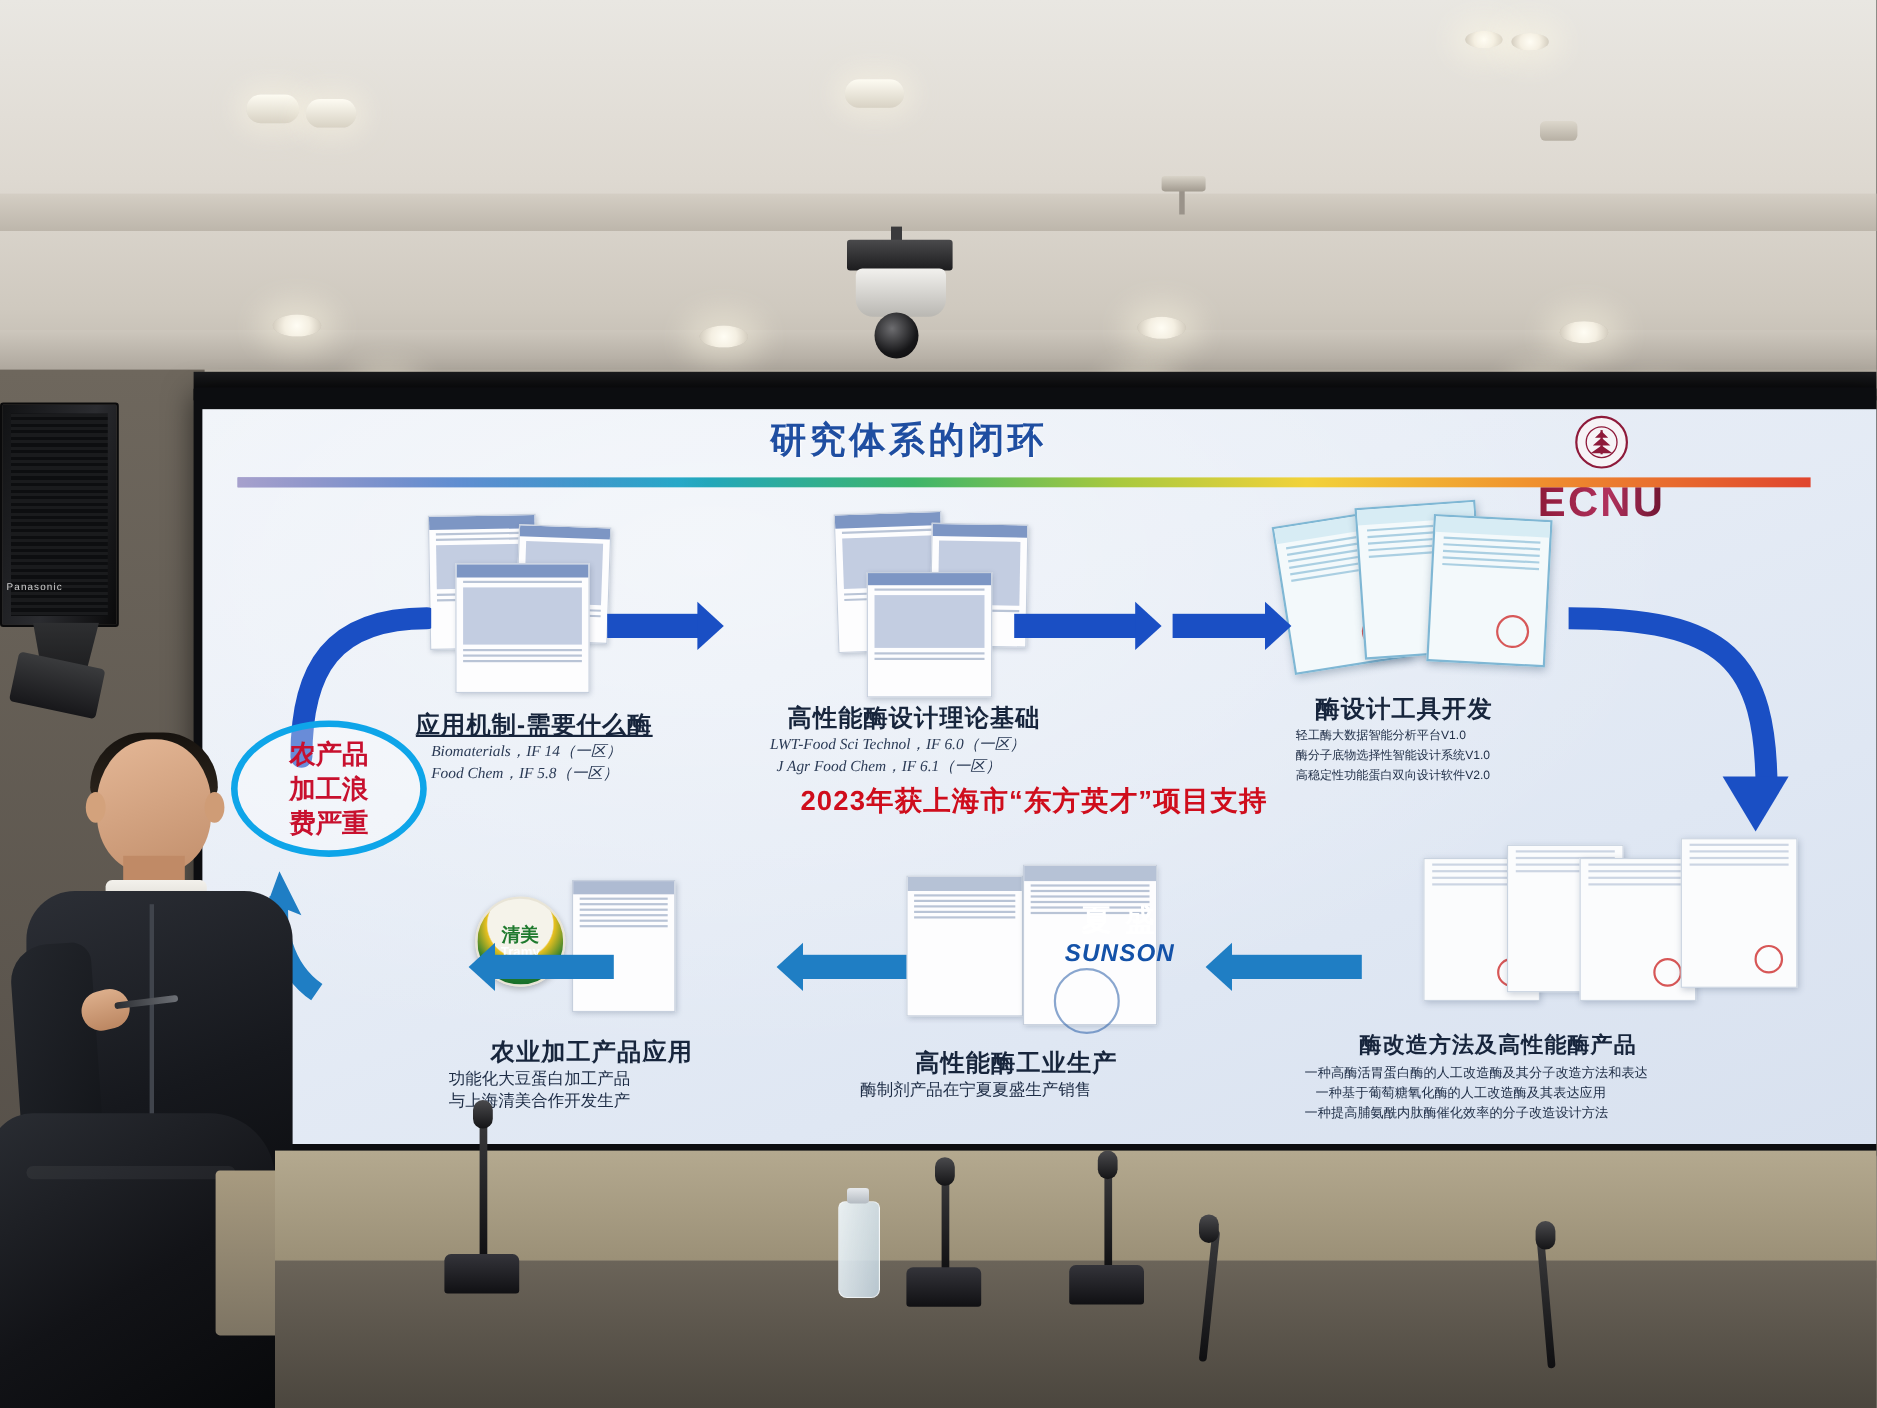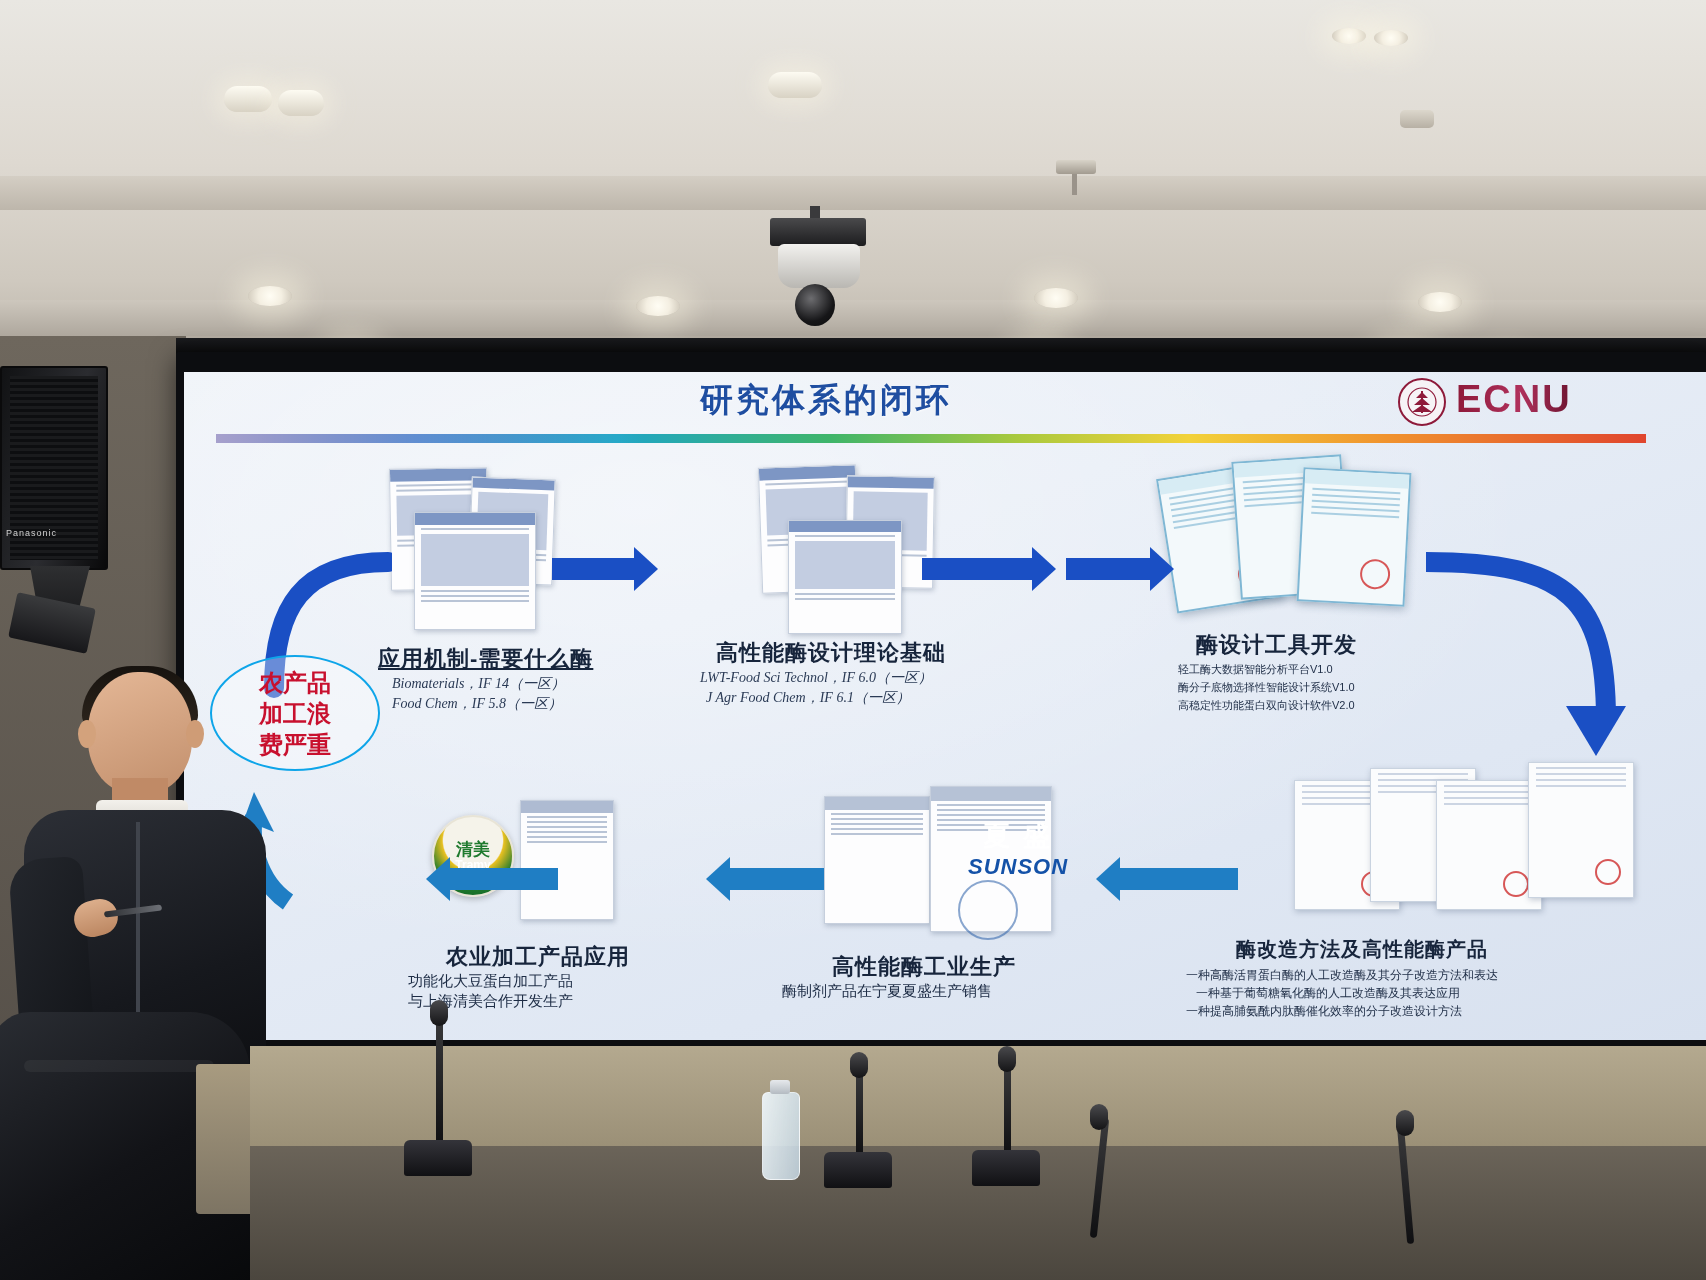--- a/index.html
+++ b/index.html
@@ -63,21 +63,21 @@
   .screen{position:absolute;left:184px;top:372px;width:1522px;height:668px;
       background:linear-gradient(160deg,#eef2f8 0%,#e7edf6 35%,#dfe7f3 70%,#d8e1ef 100%);
       overflow:hidden;}
   .screen-glow{position:absolute;inset:0;pointer-events:none;
       background:radial-gradient(ellipse at 30% 20%,rgba(255,255,255,.45),rgba(255,255,255,0) 60%);}
 
   
   .slide-title{position:absolute;left:700px;top:378px;font-size:33px;font-weight:bold;
       color:#1f4ea1;letter-spacing:3px;text-shadow:1px 1px 2px rgba(255,255,255,.8);}
 
-  .ecnu{position:absolute;left:1398px;top:378px;display:flex;gap:10px;}
+  .ecnu{position:absolute;left:1398px;top:378px;display:flex;align-items:center;gap:10px;flex-direction:column;}
   .ecnu-seal{width:44px;height:44px;border-radius:50%;border:2px solid #8e1a3a;
       display:flex;align-items:center;justify-content:center;background:#f6f3f6;}
   .ecnu-seal svg{display:block;}
   .ecnu-text{font-size:38px;font-weight:bold;letter-spacing:2px;
       background:linear-gradient(90deg,#8e1a3a,#b0315c 55%,#6d1430);
       -webkit-background-clip:text;background-clip:text;color:transparent;}
 
   
   .rainbow{position:absolute;left:216px;top:434px;width:1430px;height:9px;
       background:linear-gradient(90deg,#3a2d8f 0%,#1e5fbe 14%,#1fa5c6 28%,#3fb56a 43%,
@@ -122,21 +122,21 @@
   .node-sub{position:absolute;font-size:14px;color:#2a3a55;white-space:nowrap;
       font-family:"Liberation Serif","DejaVu Serif",serif;font-style:italic;line-height:20px;}
   .node-sub2{position:absolute;font-size:11px;color:#1d2c45;white-space:nowrap;line-height:18px;}
 
   
   .red-block{position:absolute;left:620px;top:710px;text-align:center;width:640px;
       color:#cf0d1c;font-size:25px;font-weight:bold;line-height:36px;letter-spacing:1px;}
 
   
   .oval{position:absolute;left:210px;top:655px;width:166px;height:112px;border-radius:50%;
-      border:2px solid #0ea5e9;background:rgba(255,255,255,.35);
+      border:6px solid #0ea5e9;background:rgba(255,255,255,.35);
       display:flex;align-items:center;justify-content:center;}
   .oval span{color:#c8102e;font-size:24px;font-weight:bold;line-height:31px;text-align:center;}
 
   
   .tramy{position:absolute;left:432px;top:815px;width:78px;height:78px;border-radius:50%;
      background:radial-gradient(circle at 50% 30%,#f5f3ea 0 44%,#e8c020 46%,#1f7a2e 70%,#0d5c22 100%);
      border:2px solid #e8e4d6;box-shadow:0 2px 6px rgba(0,0,0,.25);
      display:flex;flex-direction:column;align-items:center;justify-content:center;}
   .tramy .cn{font-size:17px;font-weight:bold;color:#1f7a2e;line-height:17px;}
   .tramy .en{font-size:12px;font-weight:bold;color:#fff;line-height:14px;}
@@ -347,20 +347,21 @@
 <div class="node-title" style="left:716px;top:638px;">高性能酶设计理论基础</div>
 <div class="node-sub" style="left:700px;top:668px;">LWT-Food Sci Technol，IF 6.0（一区）</div>
 <div class="node-sub" style="left:706px;top:688px;">J Agr Food Chem，IF 6.1（一区）</div>
 
 <div class="node-title" style="left:1196px;top:630px;">酶设计工具开发</div>
 <div class="node-sub2" style="left:1178px;top:660px;">轻工酶大数据智能分析平台V1.0</div>
 <div class="node-sub2" style="left:1178px;top:678px;">酶分子底物选择性智能设计系统V1.0</div>
 <div class="node-sub2" style="left:1178px;top:696px;">高稳定性功能蛋白双向设计软件V2.0</div>
 
 <div class="red-block">
+  <div>2023年获上海市“东方英才”项目支持</div>
 </div>
 
 <div class="oval">
   <span>
     <span>农产品</span><br>
     <span>加工浪</span><br>
     <span>费严重</span>
   </span>
 </div>
 <svg style="position:absolute;left:236px;top:790px;width:90px;height:120px;">

